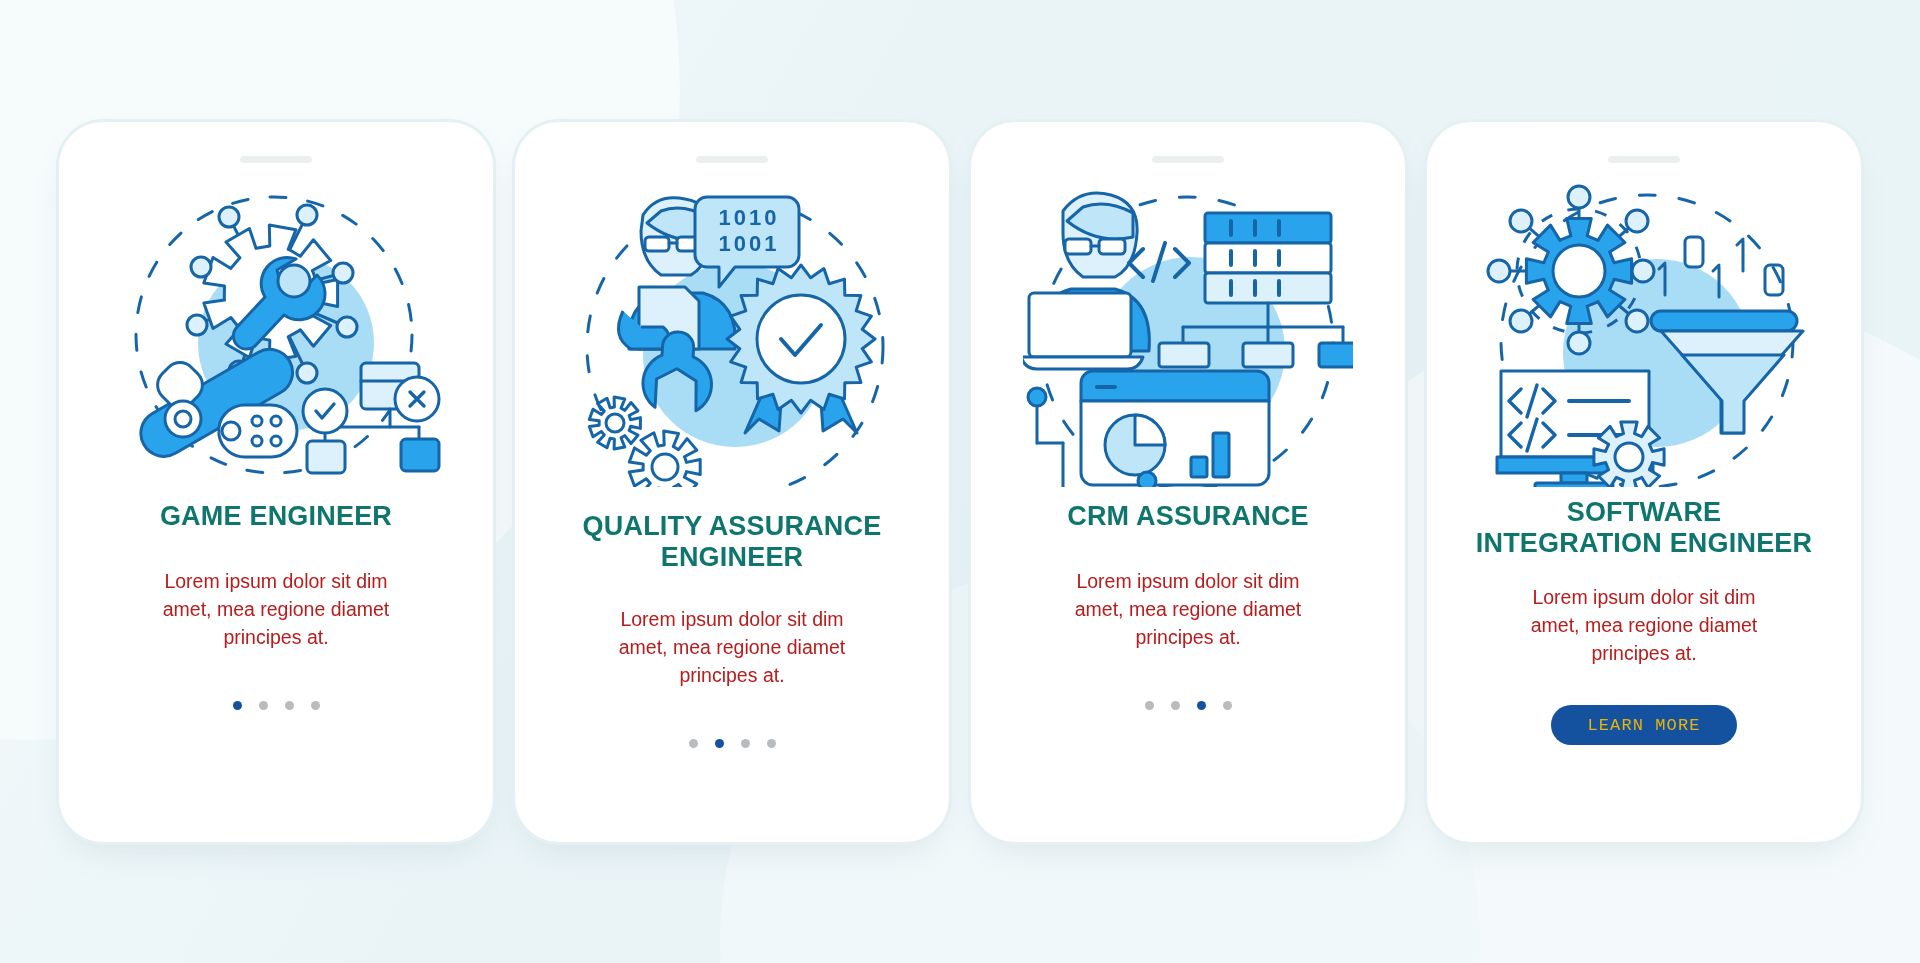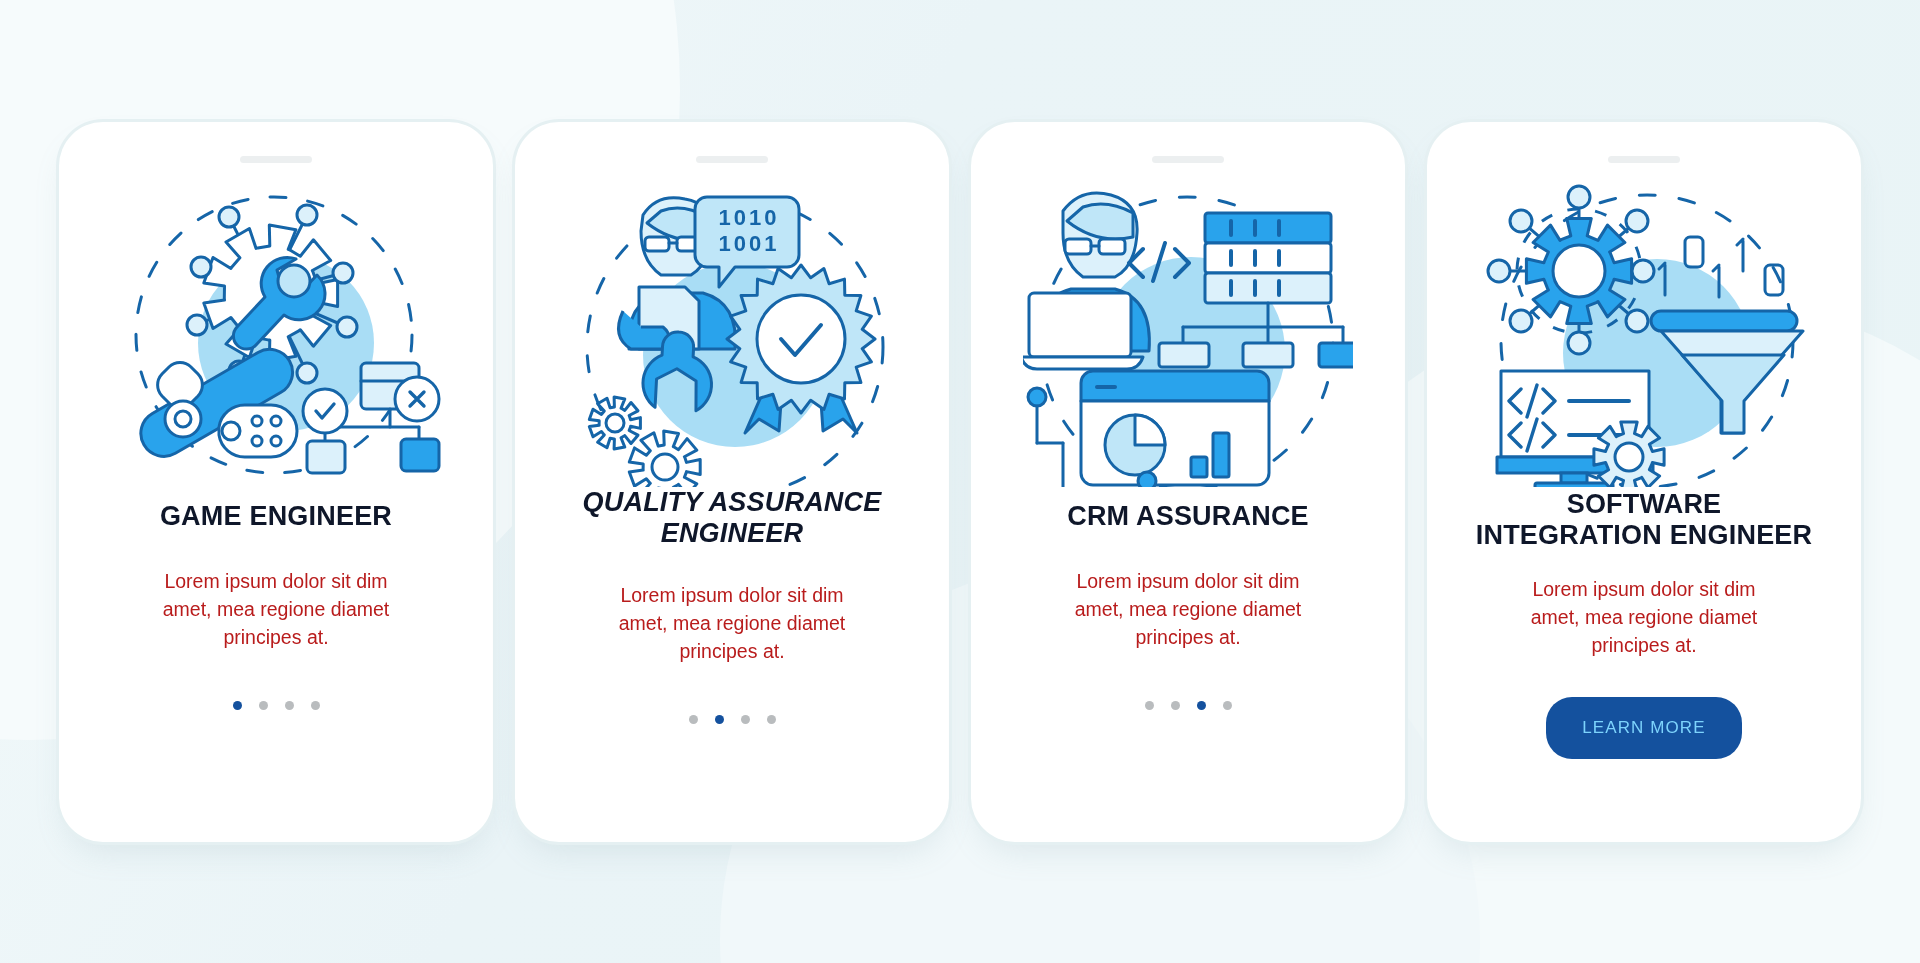--- a/index.html
+++ b/index.html
@@ -86,31 +86,31 @@
   .txt-area {
     width: 100%;
     padding: 0 34px;
     flex: 1 1 auto;
     display: flex;
     flex-direction: column;
     align-items: center;
   }
 
   .card-title {
-    color: #0f172a;
+    color: #0f766e;
     font-size: 27px;
     font-weight: bold;
     letter-spacing: .2px;
     line-height: 1.18;
     text-align: center;
     width: 100%;
     margin-top: 14px;
   }
-  .phone[data-lines="2"] .card-title { margin-top: 0; font-style: italic; }
-  .phone[data-lines="3"] .card-title { margin-top: 2px; }
+  .phone[data-lines="2"] .card-title { margin-top: 24px; }
+  .phone[data-lines="3"] .card-title { margin-top: 10px; }
 
   .card-body {
     color: #b91c1c;
     font-size: 19.5px;
     line-height: 1.42;
     text-align: center;
     width: 232px;
     margin-top: 36px;
   }
   .phone[data-lines="2"] .card-body { margin-top: 32px; }
@@ -128,26 +128,26 @@
     width: 9px; height: 9px;
     border-radius: 50%;
     background: #b9bcbe;
   }
   .dot.active { background: #14519e; }
 
   
   .learn-btn {
     margin-top: 38px;
     background: #14519e;
-    color: #7dd3fc;
+    color: #eab308;
     border: none;
     border-radius: 26px;
-    height: 62px;
+    height: 40px;
     padding: 0 36px;
-    font-family: Liberation Sans, sans-serif;
+    font-family: Liberation Mono, monospace;
     font-size: 17px;
     letter-spacing: 1.1px;
     cursor: pointer;
     white-space: nowrap;
   }
 </style>
 </head>
 <body>
 
 <div id="bg-root">

